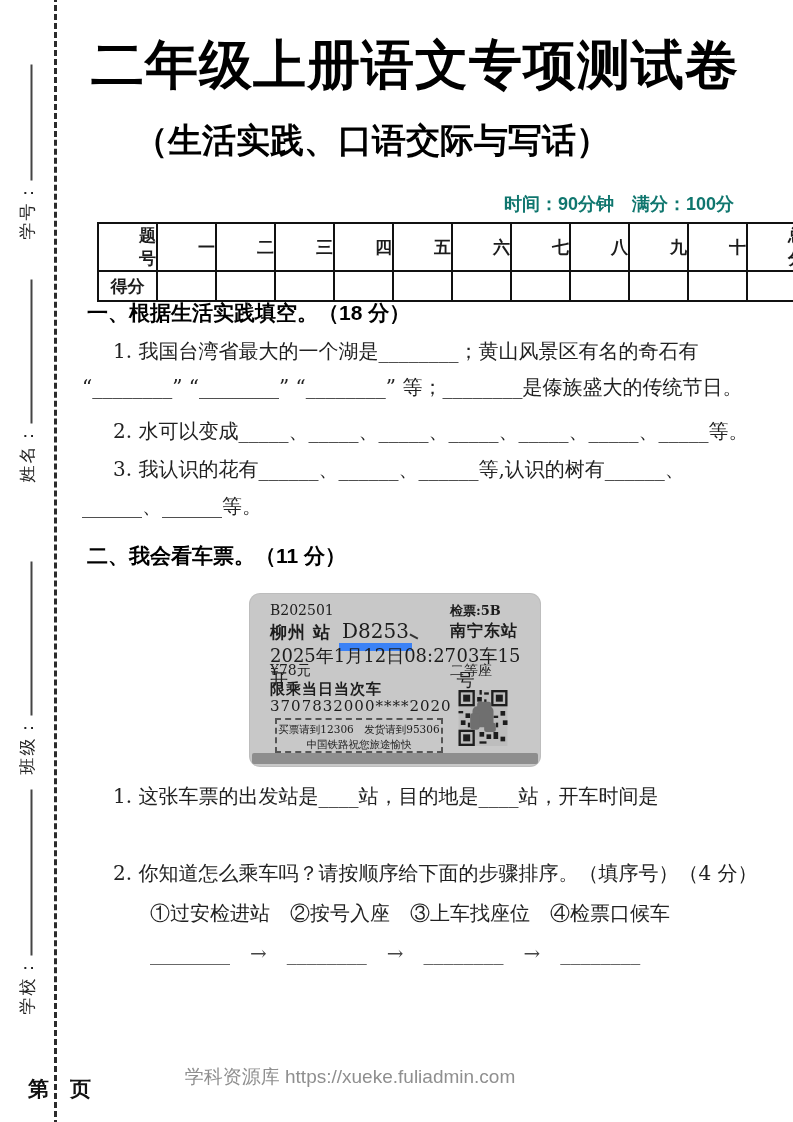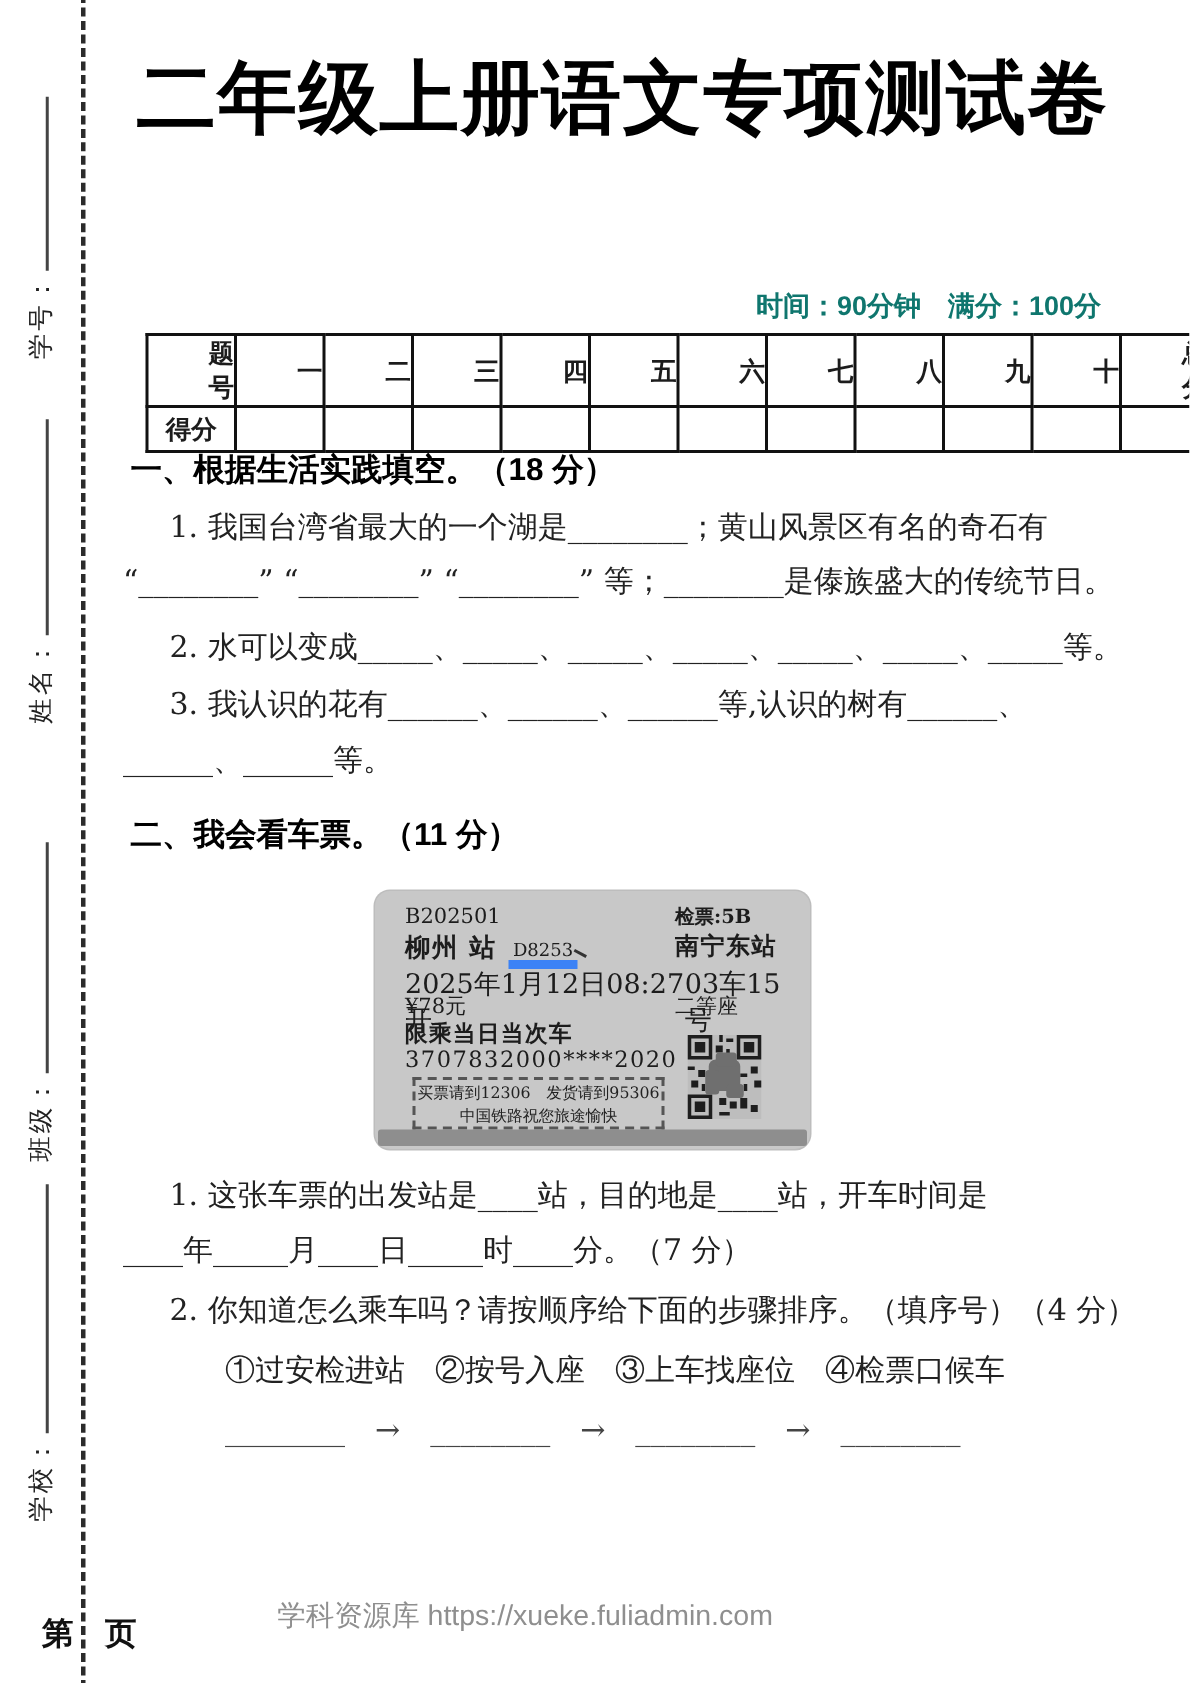--- a/index.html
+++ b/index.html
@@ -34,21 +34,21 @@
 
   
   .ticket { position:absolute; left:250px; top:594px; width:290px; height:172px; background:#c8c8c8; border-radius:10px; box-sizing:border-box; padding:8px 14px 0 20px; box-shadow:0 0 0 1px #bdbdbd; }
   .t-row { display:flex; justify-content:space-between; align-items:baseline; }
   .t-right { width:76px; text-align:left; }
   .r1 { font-size:14px; height:17px; }
   .r1 .gate { font-size:13px; font-weight:600; }
   .r2 { height:25px; align-items:center; }
   .r2 .stn { font-weight:bold; font-size:17px; letter-spacing:1px; }
   .r2 .to { font-size:16px; }
-  .train-no { font-size:12px; border-bottom:6px solid #3b82f6; padding:0 3px; margin-left:8px;text-align:center; }
+  .train-no { font-size:20px; border-bottom:8px solid #3b82f6; padding:0 3px; margin-left:8px;text-align:center; }
   .tail { display:inline-block; width:9px; height:7px; border-bottom:2px solid #333; transform:rotate(28deg); margin-left:-1px; }
   .r3 { font-size:18px; height:18px; }
   .r4 { font-size:14px; height:18px; }
   .r5 { font-size:15px; font-weight:bold; height:17px; letter-spacing:1px; }
   .r6 { font-size:15px; height:18px; letter-spacing:1px; }
   .notice-box { position:absolute; left:25px; top:124px; width:168px; height:35px; border:2px dashed #555; box-sizing:border-box; text-align:center; font-size:10.5px; line-height:1.45; padding-top:2px; color:#222; }
   .qr { position:absolute; left:208px; top:96px; width:50px; height:56px; }
   .t-bar { position:absolute; left:2px; right:2px; bottom:2px; height:11px; background:#8e8e8e; border-radius:2px; }
 
   
@@ -69,20 +69,21 @@
     <span class="inner"><span>姓名：</span><span class="ml-line w2"></span></span>
   </div>
   <div class="mlabel ml3">
     <span class="inner"><span>班级：</span><span class="ml-line w3"></span></span>
   </div>
   <div class="mlabel ml4">
     <span class="inner"><span>学校：</span><span class="ml-line w4"></span></span>
   </div>
 
   <div class="title">二年级上册语文专项测试卷</div>
+  <div class="subtitle">（生活实践、口语交际与写话）</div>
   <div class="time-info">时间：90分钟　满分：100分</div>
 
   <table class="score-table">
     <tbody>
         <tr class="hrow">
       <td class="c0">题号</td>
       <td class="cm">一</td>
       <td class="cm">二</td>
       <td class="cm">三</td>
       <td class="cm">四</td>
@@ -188,21 +189,20 @@
         <rect x="6" y="7" width="9" height="9" rx="2"></rect>
           <rect x="8" y="5" width="6" height="4" rx="1"></rect>
           <rect x="5" y="10" width="4" height="7" rx="1"></rect>
           <rect x="11" y="14" width="5" height="4" rx="1"></rect>
       </g>
     </svg>
     <div class="t-bar"></div>
   </div>
 
   <div class="bodyline" style="left:113px; top:783px;">1. 这张车票的出发站是____站，目的地是____站，开车时间是</div>
-  <div class="bodyline" style="left:82px; top:820px;">____年_____月____日_____时____分。（7 分）</div>
   <div class="bodyline" style="left:113px; top:860px;">2. 你知道怎么乘车吗？请按顺序给下面的步骤排序。（填序号）（4 分）</div>
   <div class="bodyline" style="left:150px; top:900px;font-family:Liberation Mono, monospace;">①过安检进站　②按号入座　③上车找座位　④检票口候车</div>
   <div class="bodyline" style="left:150px; top:940px; color:#444;">________　→　________　→　________　→　________</div>
 
   <div class="watermark">学科资源库 https://xueke.fuliadmin.com</div>
   <div class="page-label">第　页</div>
 
 </div>
 
 </body></html>

